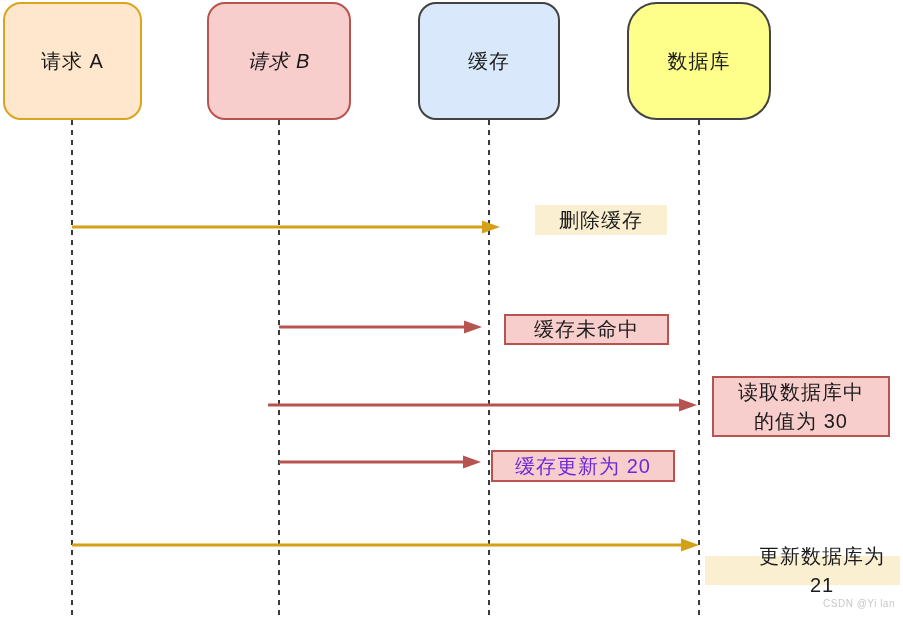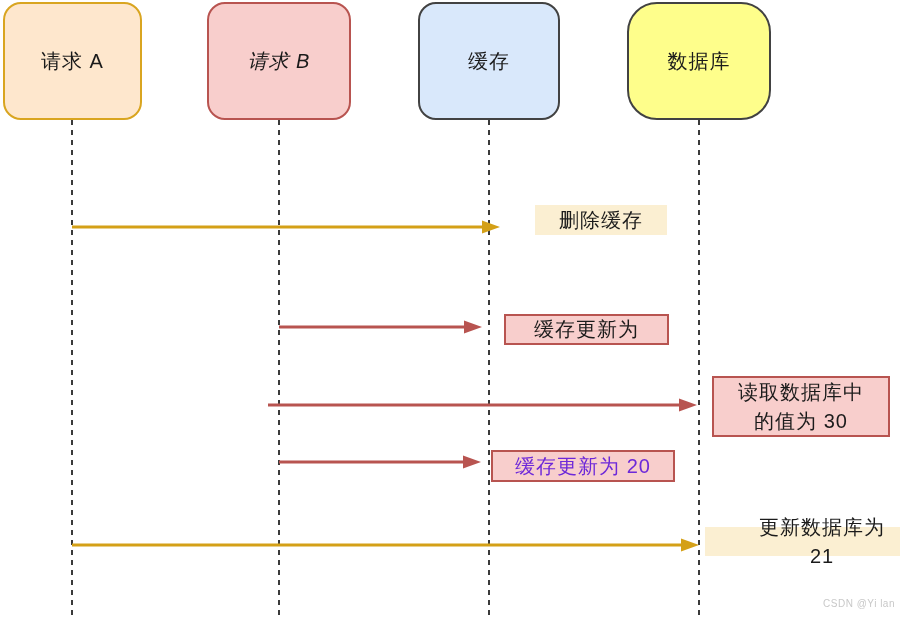--- a/index.html
+++ b/index.html
@@ -82,20 +82,20 @@
       </div>
       <div class="actor-box" style="left: 418px; top: 2px; width: 142px; height: 118px; background: rgb(217, 232, 251); border-color: rgb(66, 66, 66); border-width: 2px; border-radius: 18px;">
         <span>缓存</span>
       </div>
       <div class="actor-box" style="left: 627px; top: 2px; width: 144px; height: 118px; background: rgb(254, 254, 139); border-color: rgb(66, 66, 66); border-width: 2px; border-radius: 30px;">
         <span>数据库</span>
       </div>
     </div>
   <div id="labels">
       <div class="msg-label" style="left: 523px; top: 205px; width: 132px; height: 30px; background: rgb(251, 239, 210); color: rgb(27, 27, 27); margin-left: 12px;">删除缓存</div>
-      <div class="msg-label" style="left: 504px; top: 314px; width: 165px; height: 31px; background: rgb(248, 206, 204); color: rgb(27, 27, 27); border: 2px solid rgb(184, 84, 80);">缓存更新为</div>
+      <div class="msg-label" style="left: 504px; top: 314px; width: 165px; height: 31px; background: rgb(248, 206, 204); color: rgb(27, 27, 27); border: 2px solid rgb(184, 84, 80);">缓存未命中</div>
       <div class="msg-label" style="left: 712px; top: 376px; width: 178px; height: 61px; background: rgb(248, 206, 204); color: rgb(27, 27, 27); border: 2px solid rgb(184, 84, 80);">读取数据库中
 的值为 30</div>
       <div class="msg-label" style="left: 491px; top: 450px; width: 184px; height: 32px; background: rgb(248, 206, 204); color: #6d28d9; border: 2px solid rgb(184, 84, 80);">缓存更新为 20</div>
-      <div class="msg-label" style="left: 705px; top: 527px; width: 195px; height: 29px; background: rgb(251, 239, 210); color: rgb(27, 27, 27); padding-left: 39px;">更新数据库为 21</div>
+      <div class="msg-label" style="left: 705px; top: 556px; width: 195px; height: 29px; background: rgb(251, 239, 210); color: rgb(27, 27, 27); padding-left: 39px;">更新数据库为 21</div>
     </div>
   <div class="watermark" style="color: rgb(200, 200, 200);">CSDN @Yi lan</div>
 </div>
 
 </body></html>

